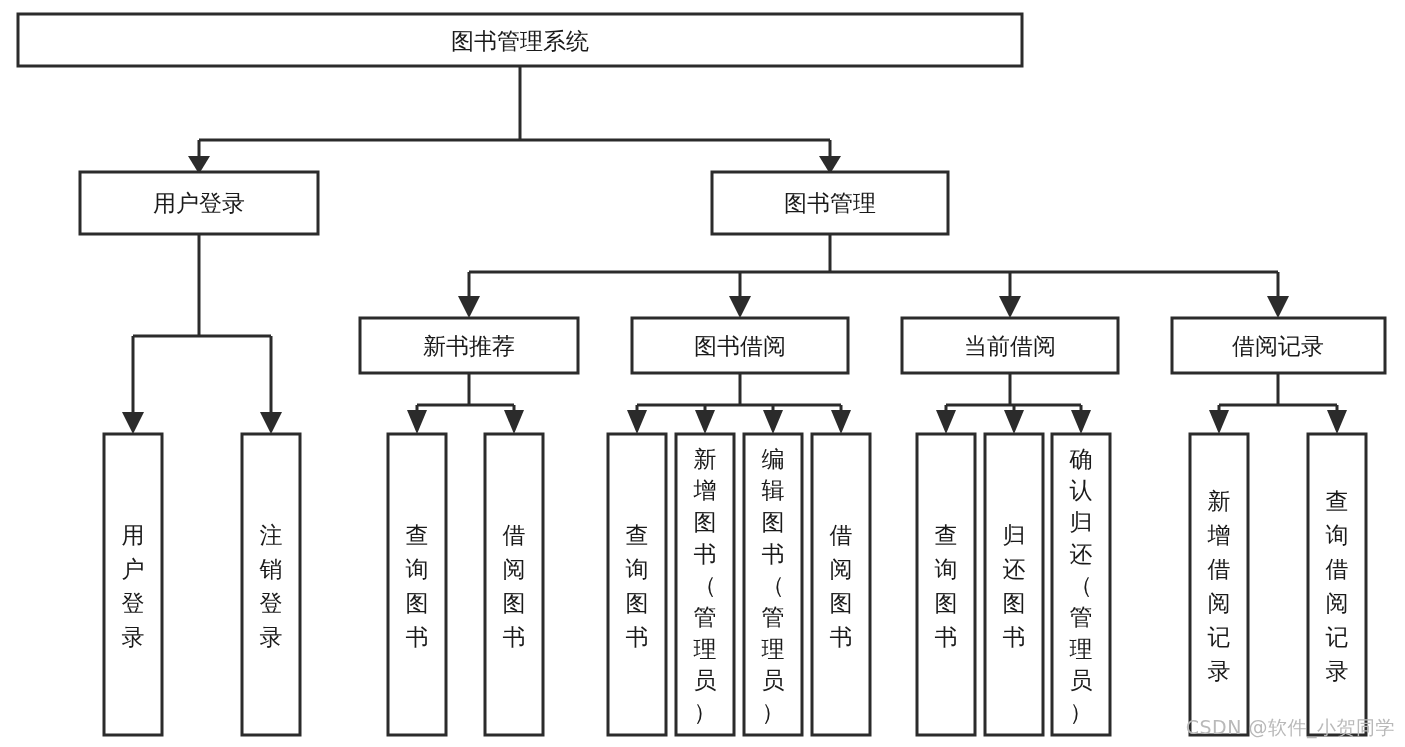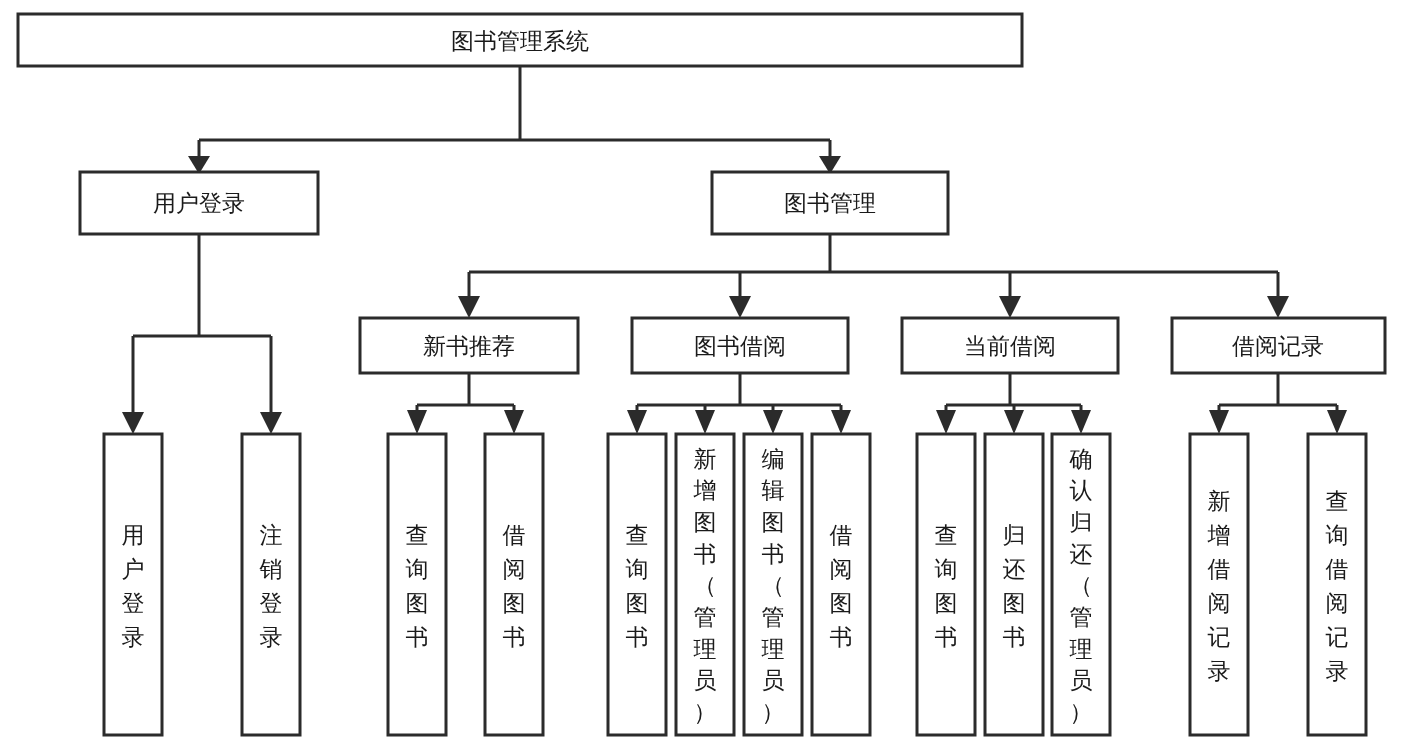--- a/index.html
+++ b/index.html
@@ -242,13 +242,14 @@
       <rect class="node-box leaf" x="1190" y="434" width="58" height="301"></rect>
       <text class="leaf-label-v" x="1219" y="0"><tspan x="1219" y="509.02">新</tspan><tspan x="1219" y="543.02">增</tspan><tspan x="1219" y="577.02">借</tspan><tspan x="1219" y="611.02">阅</tspan><tspan x="1219" y="645.02">记</tspan><tspan x="1219" y="679.02">录</tspan></text>
     </g>
     <g>
       <rect class="node-box leaf" x="1308" y="434" width="58" height="301"></rect>
       <text class="leaf-label-v" x="1337" y="0"><tspan x="1337" y="509.02">查</tspan><tspan x="1337" y="543.02">询</tspan><tspan x="1337" y="577.02">借</tspan><tspan x="1337" y="611.02">阅</tspan><tspan x="1337" y="645.02">记</tspan><tspan x="1337" y="679.02">录</tspan></text>
     </g>
 
   </svg>
 
+  <div class="watermark">CSDN @软件_小贺同学</div>
 </div>
 
 </body></html>

